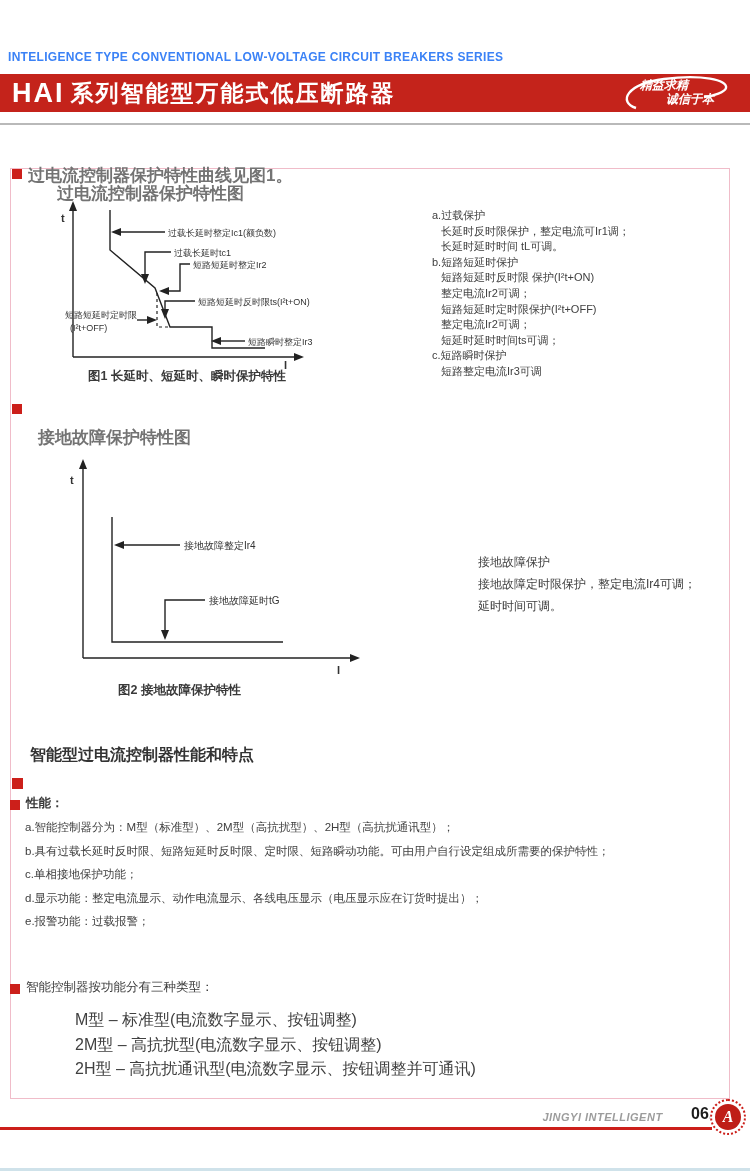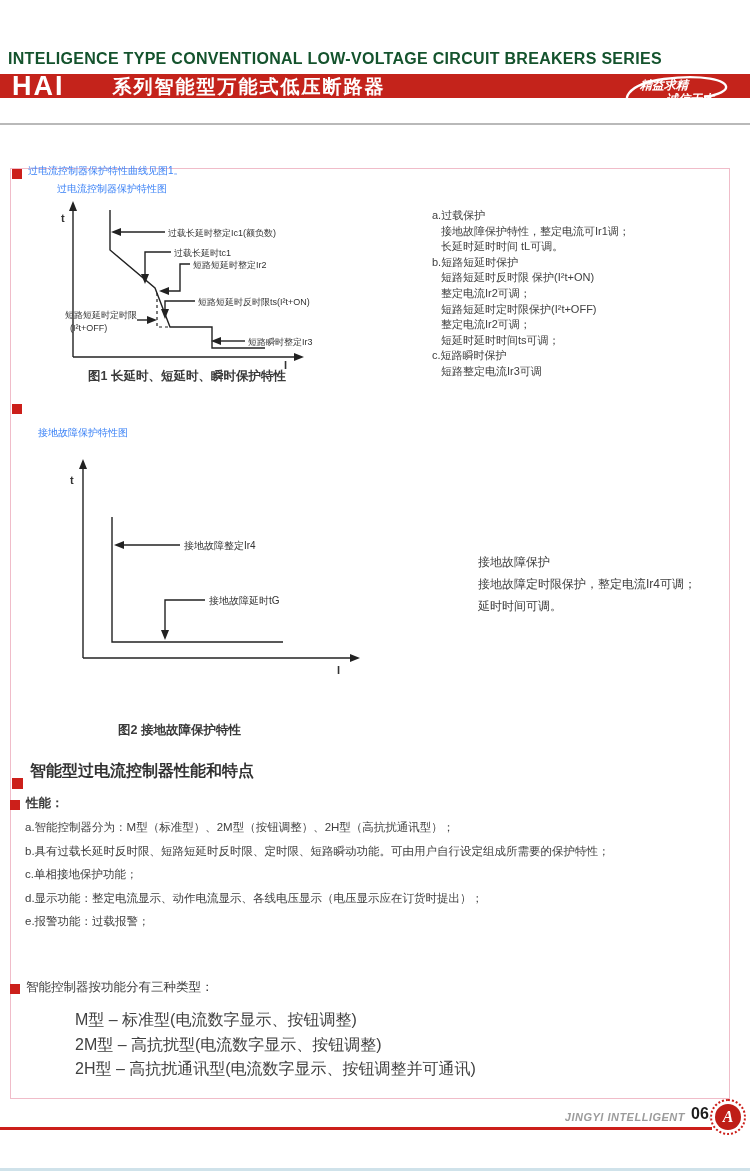--- a/index.html
+++ b/index.html
@@ -1,50 +1,50 @@
 <!DOCTYPE html>
 <html><head>
 <meta charset="utf-8">
 <style>
   html,body{margin:0;padding:0;background:#fff;}
   #page{position:relative;width:750px;height:1173px;background:#fff;overflow:hidden;
         font-family:"Liberation Sans","DejaVu Sans",sans-serif;color:#3d3d3d;}
   .abs{position:absolute;white-space:nowrap;}
   
-  .tagline{position:absolute;left:8px;top:50px;font-size:16px;font-weight:700;color:#14532d;letter-spacing:.3px;white-space:nowrap;}
-  .redband{position:absolute;left:0;top:74px;width:750px;height:24px;background:#c4231b;display:flex;align-items:center;gap:42px;}
+  .tagline{position:absolute;left:8px;top:50px;font-size:12px;font-weight:700;color:#3b82f6;letter-spacing:.3px;white-space:nowrap;}
+  .redband{position:absolute;left:0;top:74px;width:750px;height:38px;background:#c4231b;display:flex;align-items:center;}
   .brand{font-size:27px;font-weight:800;color:#fff;letter-spacing:2px;margin-left:12px;line-height:1;}
-  .bandcn{font-size:19px;font-weight:700;color:#fff;margin-left:6px;letter-spacing:2px;line-height:1;}
+  .bandcn{font-size:23px;font-weight:700;color:#fff;margin-left:6px;letter-spacing:2px;line-height:1;}
   .logo{position:absolute;left:616px;top:68px;}
   .logotxt{fill:#fff;font-size:12px;font-weight:700;font-style:italic;}
   .grayline{position:absolute;left:0;top:123px;width:750px;height:2px;background:#b9b9b9;}
   
   .frame{position:absolute;left:10px;top:168px;width:718px;height:929px;border:1px solid #f0bcc9;}
   .bullet{position:absolute;background:#cc1f1a;}
-  .t13b{font-size:10px;font-weight:400;color:#3b82f6;}
+  .t13b{font-size:17px;font-weight:700;color:#737373;}
   .cap{font-size:12.5px;font-weight:700;color:#3a3a3a;}
   
   svg text{fill:#333;font-family:"Liberation Sans","DejaVu Sans",sans-serif;}
   .flab{font-size:9px;}
   .faxis{font-size:11px;font-weight:700;}
   .fline{stroke:#222;stroke-width:1.4;fill:none;}
   .fdash{stroke:#222;stroke-width:1.2;fill:none;stroke-dasharray:3,3;}
   .farw{fill:#222;}
   
   .sideA{position:absolute;left:432px;top:208px;line-height:15.6px;font-size:11px;color:#404040;}
   .sideA .ind{padding-left:9px;}
   .sideB{position:absolute;left:478px;top:551px;line-height:22px;font-size:12px;color:#404040;}
   
   .h16{font-size:16px;font-weight:700;color:#333;}
   .sub{font-size:12.5px;font-weight:700;color:#3a3a3a;}
   .items{position:absolute;left:25px;top:816px;line-height:23.5px;font-size:11.5px;color:#404040;white-space:nowrap;}
   .types{position:absolute;left:75px;top:1008px;line-height:24.5px;font-size:16px;color:#404040;}
   
   .footline{position:absolute;left:0;top:1127px;width:712px;height:3px;background:#cc1f1a;}
-  .company{position:absolute;left:480px;top:1111px;width:205px;text-align:right;font-size:11px;font-style:italic;font-weight:700;color:#9c9c9c;letter-spacing:.5px;}
+  .company{position:absolute;left:500px;top:1111px;width:205px;text-align:center;font-size:11px;font-style:italic;font-weight:700;color:#9c9c9c;letter-spacing:.5px;}
   .pagenum{position:absolute;left:691px;top:1105px;font-size:16px;font-weight:800;color:#1c1c1c;}
   .badge{position:absolute;left:710px;top:1099px;width:36px;height:36px;border:2px dotted #cc1f1a;border-radius:50%;display:flex;align-items:center;justify-content:center;background:#fff;box-sizing:border-box;}
   .badge-inner{width:26px;height:26px;border-radius:50%;background:#bf1d17;color:#fff;display:flex;align-items:center;justify-content:center;
                font-family:"Liberation Serif","DejaVu Serif",serif;font-weight:700;font-style:italic;font-size:16px;}
   .bluestrip{position:absolute;left:0;top:1168px;width:750px;height:3px;background:#cfe2ea;}
 </style>
 </head>
 <body>
 
 <div id="page">
@@ -102,21 +102,21 @@
 
     <line class="fline" x1="190" y1="143" x2="164" y2="143"></line>
     <polygon class="farw" points="166,139 156,143 166,147"></polygon>
     <text class="flab" x="193" y="147">短路瞬时整定Ir3</text>
   </svg>
 
   <div class="abs cap" style="left:88px;top:368px;">图1 长延时、短延时、瞬时保护特性</div>
 
   <div class="sideA">
     <div>a.过载保护</div>
-    <div class="ind">接地故障保护特性，整定电流可Ir1调；</div>
+    <div class="ind">长延时反时限保护，整定电流可Ir1调；</div>
     <div class="ind">长延时延时时间 tL可调。</div>
     <div>b.短路短延时保护</div>
     <div class="ind">短路短延时反时限 保护(I²t+ON)</div>
     <div class="ind">整定电流Ir2可调；</div>
     <div class="ind">短路短延时定时限保护(I²t+OFF)</div>
     <div class="ind">整定电流Ir2可调；</div>
     <div class="ind">短延时延时时间ts可调；</div>
     <div>c.短路瞬时保护</div>
     <div class="ind">短路整定电流Ir3可调</div>
   </div>
@@ -135,36 +135,36 @@
 
     <line class="fline" x1="120" y1="87" x2="62" y2="87"></line>
     <polygon class="farw" points="64,83 54,87 64,91"></polygon>
     <text class="flab" style="font-size:10px;" x="124" y="91">接地故障整定Ir4</text>
 
     <polyline class="fline" points="145,142 105,142 105,174"></polyline>
     <polygon class="farw" points="101,172 105,182 109,172"></polygon>
     <text class="flab" style="font-size:10px;" x="149" y="146">接地故障延时tG</text>
   </svg>
 
-  <div class="abs cap" style="left:118px;top:682px;margin-top:40px;">图2 接地故障保护特性</div>
+  <div class="abs cap" style="left:118px;top:682px;">图2 接地故障保护特性</div>
 
   <div class="sideB">
     <div>接地故障保护</div>
     <div>接地故障定时限保护，整定电流Ir4可调；</div>
     <div>延时时间可调。</div>
   </div>
 
   <div class="bullet" style="left:12px;top:778px;width:11px;height:11px;"></div>
-  <div class="abs h16" style="left:30px;top:761px;">智能型过电流控制器性能和特点</div>
+  <div class="abs h16" style="left:30px;top:745px;">智能型过电流控制器性能和特点</div>
 
   <div class="bullet" style="left:10px;top:800px;width:10px;height:10px;"></div>
   <div class="abs sub" style="left:26px;top:795px;">性能：</div>
 
   <div class="items">
-    <div>a.智能控制器分为：M型（标准型）、2M型（按钮调整）、2H型（高抗扰通讯型）；</div>
+    <div>a.智能控制器分为：M型（标准型）、2M型（高抗扰型）、2H型（高抗扰通讯型）；</div>
     <div>b.具有过载长延时反时限、短路短延时反时限、定时限、短路瞬动功能。可由用户自行设定组成所需要的保护特性；</div>
     <div>c.单相接地保护功能；</div>
     <div>d.显示功能：整定电流显示、动作电流显示、各线电压显示（电压显示应在订货时提出）；</div>
     <div>e.报警功能：过载报警；</div>
   </div>
 
   <div class="bullet" style="left:10px;top:984px;width:10px;height:10px;"></div>
   <div class="abs sub" style="left:26px;top:979px;font-weight:400;">智能控制器按功能分有三种类型：</div>
 
   <div class="types">

